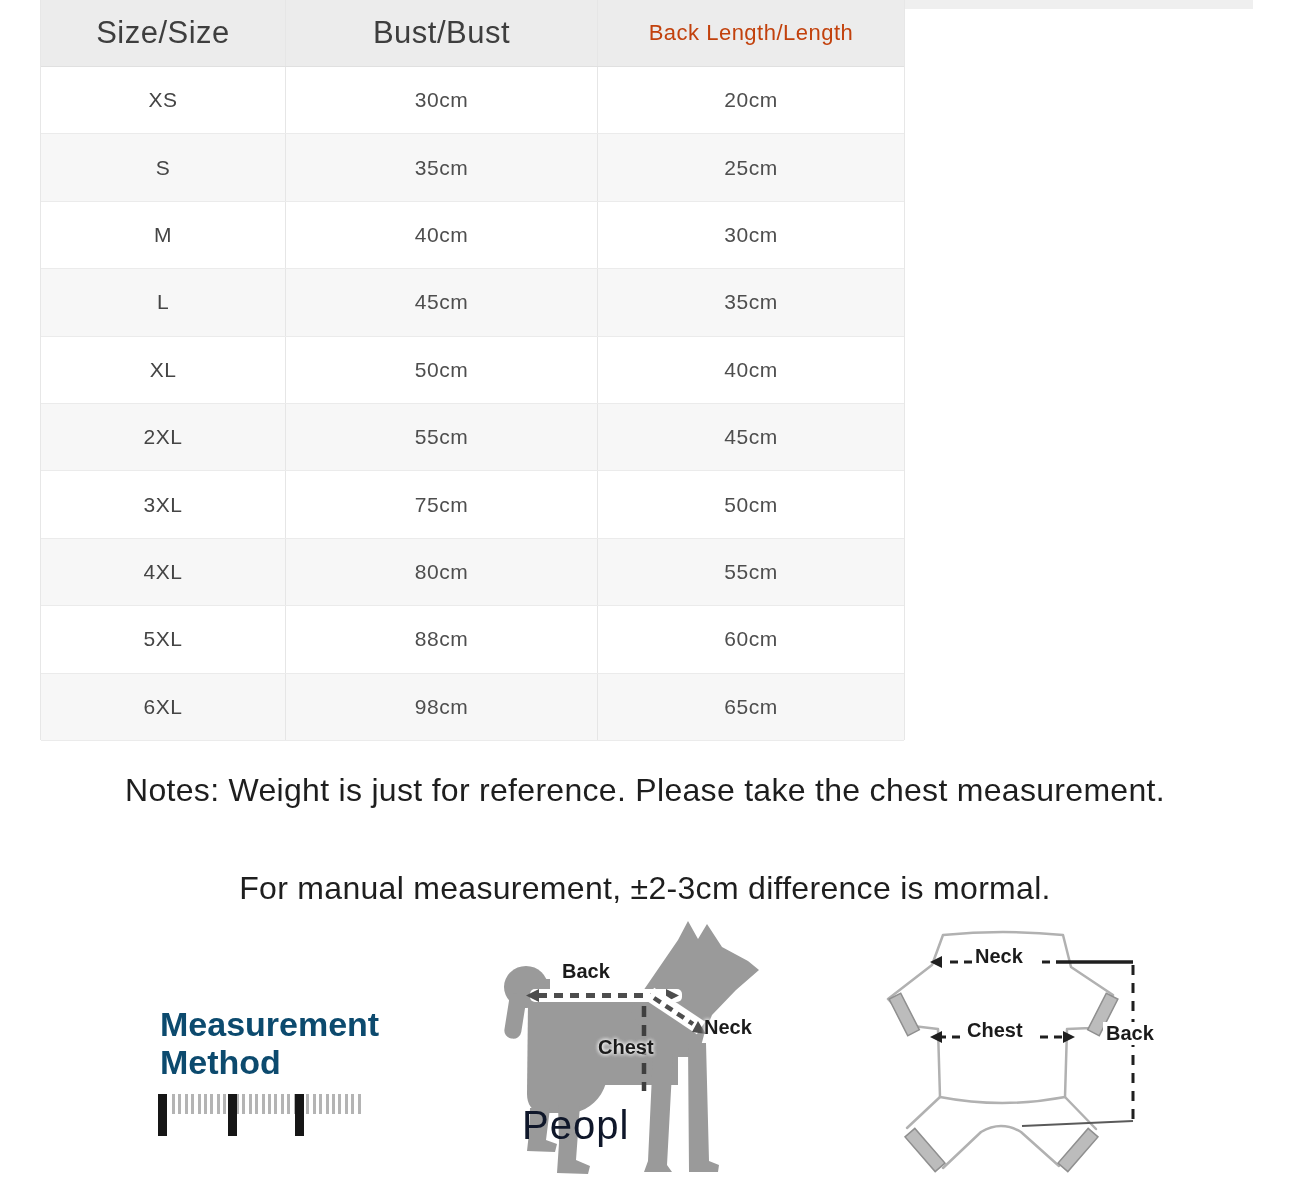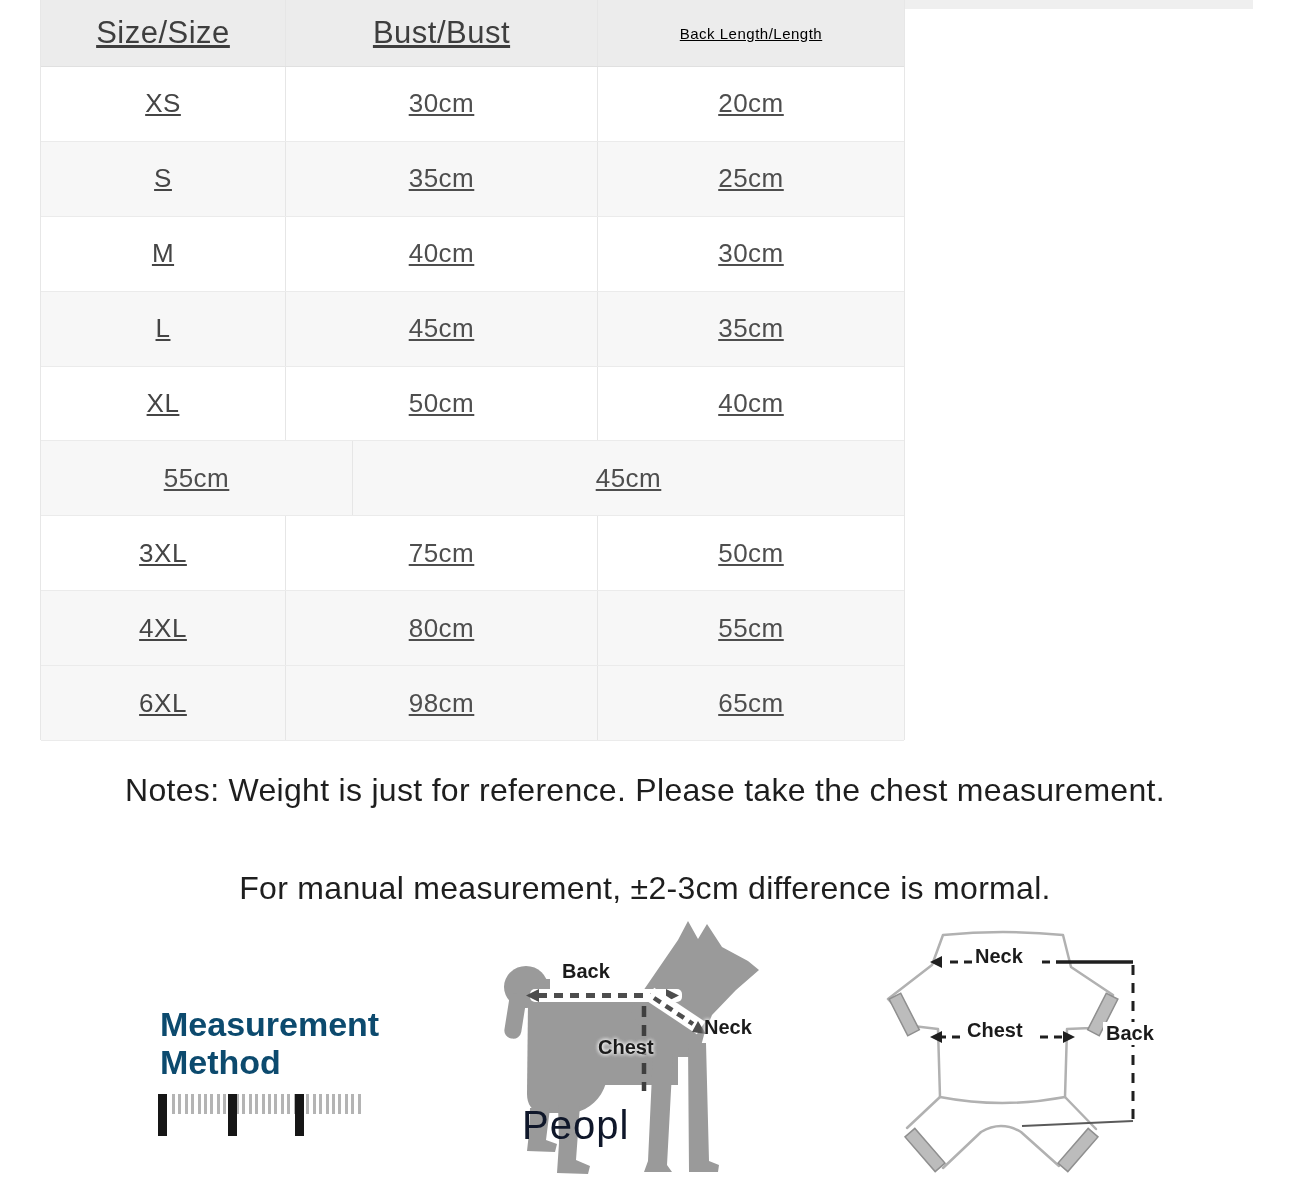--- a/index.html
+++ b/index.html
@@ -9,27 +9,27 @@
   
   .topstrip{position:absolute;left:905px;top:0;width:348px;height:9px;background:#efefef;}
 
   
   .size-table{position:absolute;left:40px;top:0;width:865px;height:740px;
               border-left:1px solid #e7e7e7;border-right:1px solid #e7e7e7;box-sizing:border-box;}
   .thead{display:flex;height:66px;background:#ececec;border-bottom:1px solid #e0e0e0;}
   .tbody{display:flex;flex-direction:column;height:674px;}
   .tr{display:flex;flex:1;background:#ffffff;border-bottom:1px solid #ebebeb;box-sizing:border-box;}
   .tr.alt{background:#f7f7f7;}
-  .th,.td{display:flex;align-items:center;justify-content:center;box-sizing:border-box;text-decoration:underline;}
+  .th,.td{display:flex;align-items:center;justify-content:center;box-sizing:border-box;}
   .c1{width:245px;border-right:1px solid #e6e6e6;}
   .c2{width:312px;border-right:1px solid #e6e6e6;}
   .c3{flex:1;}
   .th{font-size:31px;color:#3e3e3e;letter-spacing:.5px;}
-  .thead .c3{font-size:15px;color:#000000;}
-  .td{font-size:26px;color:#4e4e4e;letter-spacing:.5px;}
+  .thead .c3{font-size:22px;color:#c2410c;}
+  .td{font-size:21px;color:#4e4e4e;letter-spacing:.5px;}
   .td.c1{color:#454545;}
 
   
   .note{position:absolute;left:0;width:1290px;text-align:center;color:#1e1e1e;
         font-size:32px;letter-spacing:.3px;white-space:nowrap;}
   .note1{top:772px;}
   .note2{top:870px;}
 
   
   .mm-title{position:absolute;left:160px;top:1005px;width:260px;
@@ -80,32 +80,38 @@
           <div class="td c1">L</div>
           <div class="td c2">45cm</div>
           <div class="td c3">35cm</div>
         </div>
         <div class="tr">
           <div class="td c1">XL</div>
           <div class="td c2">50cm</div>
           <div class="td c3">40cm</div>
         </div>
         <div class="tr alt">
+          <div class="td c1">2XL</div>
           <div class="td c2">55cm</div>
           <div class="td c3">45cm</div>
         </div>
         <div class="tr">
           <div class="td c1">3XL</div>
           <div class="td c2">75cm</div>
           <div class="td c3">50cm</div>
         </div>
         <div class="tr alt">
           <div class="td c1">4XL</div>
           <div class="td c2">80cm</div>
           <div class="td c3">55cm</div>
+        </div>
+        <div class="tr">
+          <div class="td c1">5XL</div>
+          <div class="td c2">88cm</div>
+          <div class="td c3">60cm</div>
         </div>
         <div class="tr alt">
           <div class="td c1">6XL</div>
           <div class="td c2">98cm</div>
           <div class="td c3">65cm</div>
         </div>
       </div>
   </div>
 
   <div class="note note1">Notes: Weight is just for reference. Please take the chest measurement.</div>

